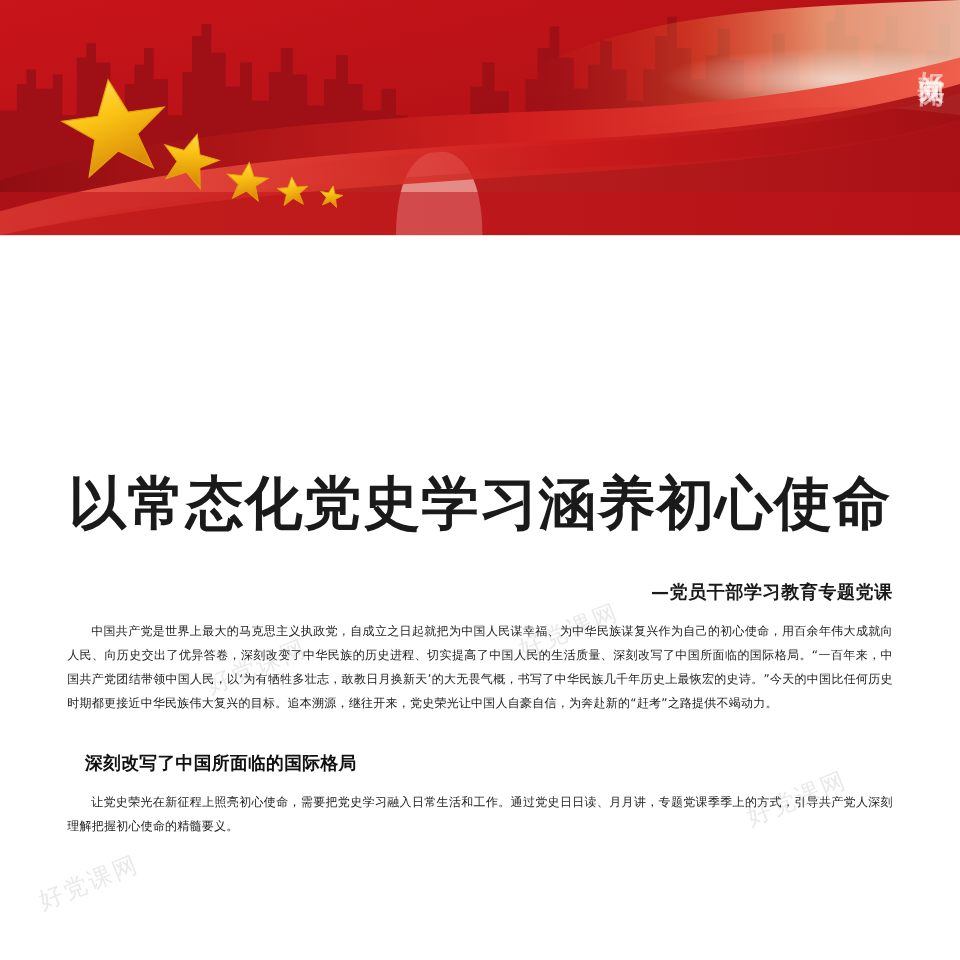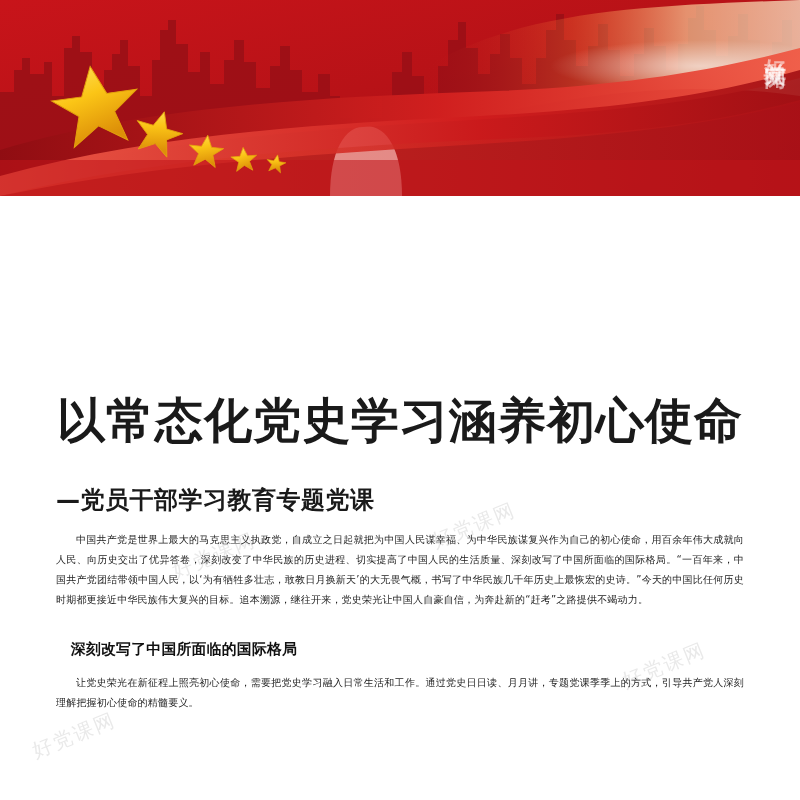--- a/index.html
+++ b/index.html
@@ -63,22 +63,22 @@
     margin-top: 196px;
     text-align: center;
     font-size: 48px;
     font-weight: bold;
     color: #1a1a1a;
     letter-spacing: 1px;
     line-height: 1.2;
     font-family: "DejaVu Sans", sans-serif;
   }
   .doc-subtitle {
-    text-align: left;
-    font-size: 24px;
+    text-align: right;
+    font-size: 15px;
     font-weight: bold;
     color: #1a1a1a;
     margin-top: 34px;
     letter-spacing: 0.5px;
   }
   .para {
     font-size: 10px;
     color: #1d1d1d;
     line-height: 2.0;
     text-align: justify;

